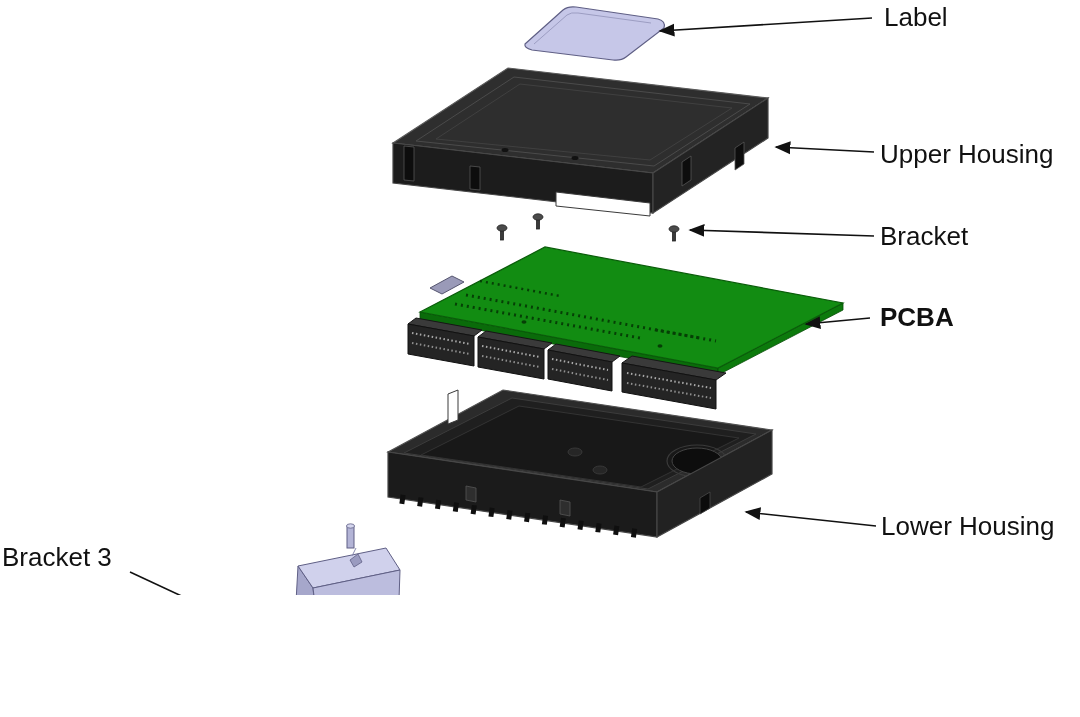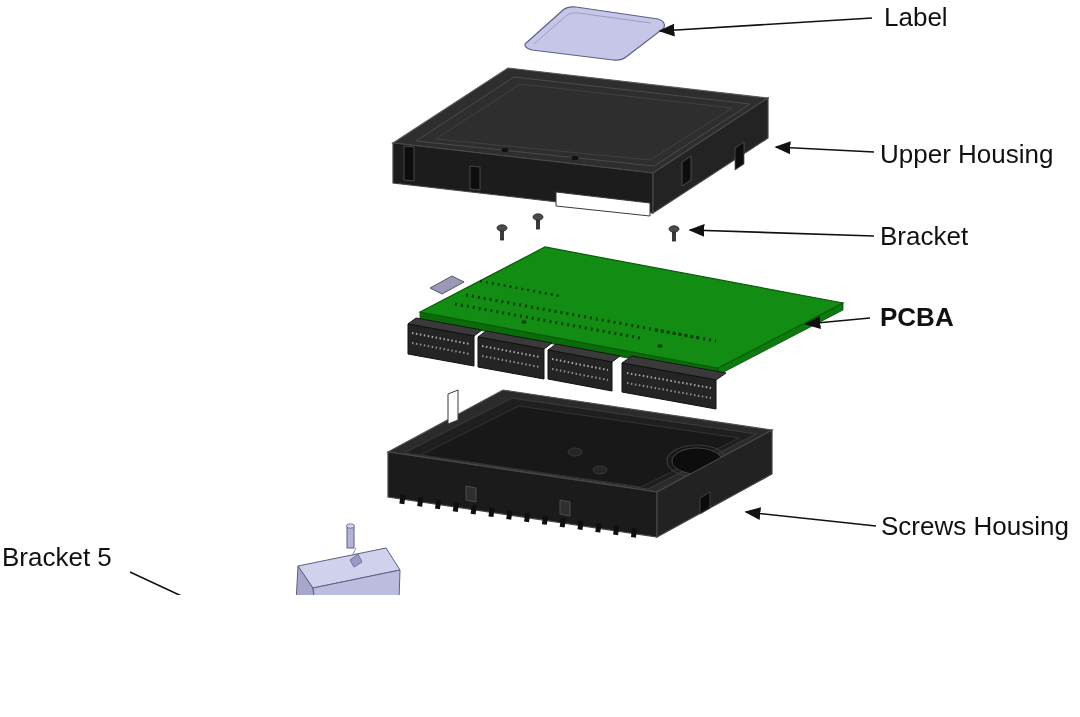--- a/index.html
+++ b/index.html
@@ -205,18 +205,18 @@
   </svg>
 
   <div class="callout" style="left:884px; top:3px;">Label</div>
 
   <div class="callout" style="left:880px; top:140px;">Upper Housing</div>
 
   <div class="callout" style="left:880px; top:222px;">Bracket</div>
 
   <div class="callout" style="left:880px; top:303px;font-weight:bold;">PCBA</div>
 
-  <div class="callout" style="left:881px; top:512px;">Screws Housing</div>
-
-  <div class="callout" style="left:2px; top:543px;">Bracket 5</div>
+  <div class="callout" style="left:881px; top:512px;">Lower Housing</div>
+
+  <div class="callout" style="left:2px; top:543px;">Bracket 3</div>
 
 
 </div>
 
 </body></html>

